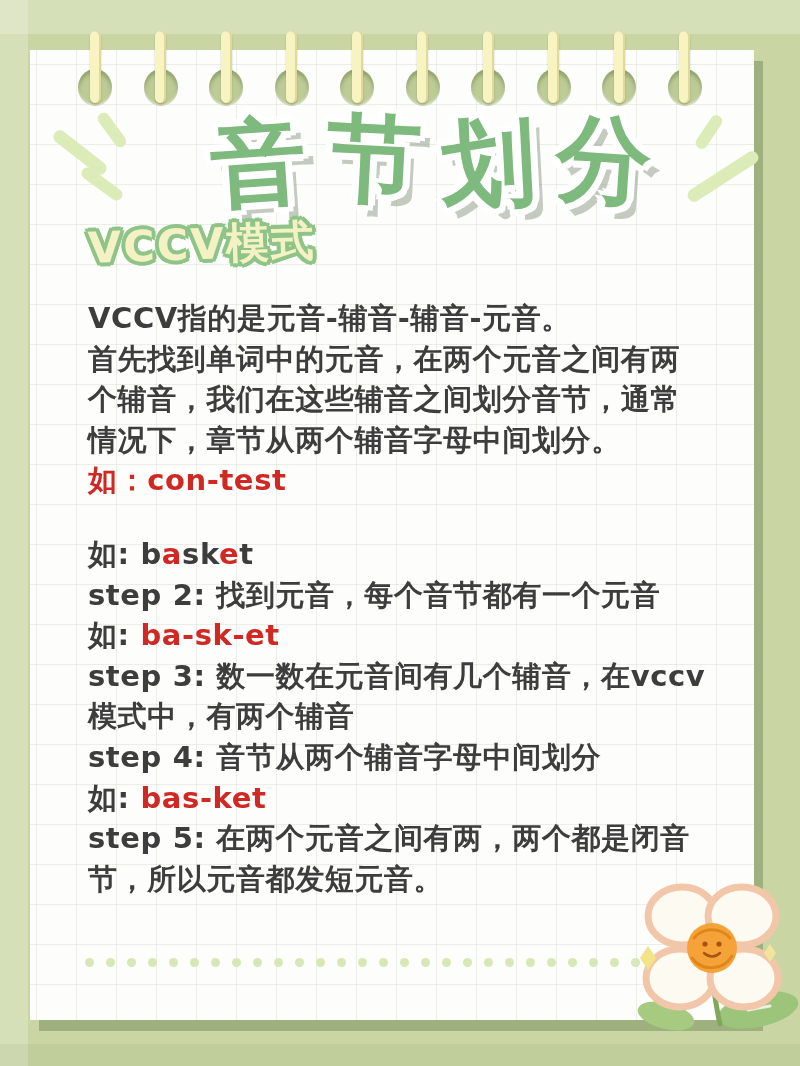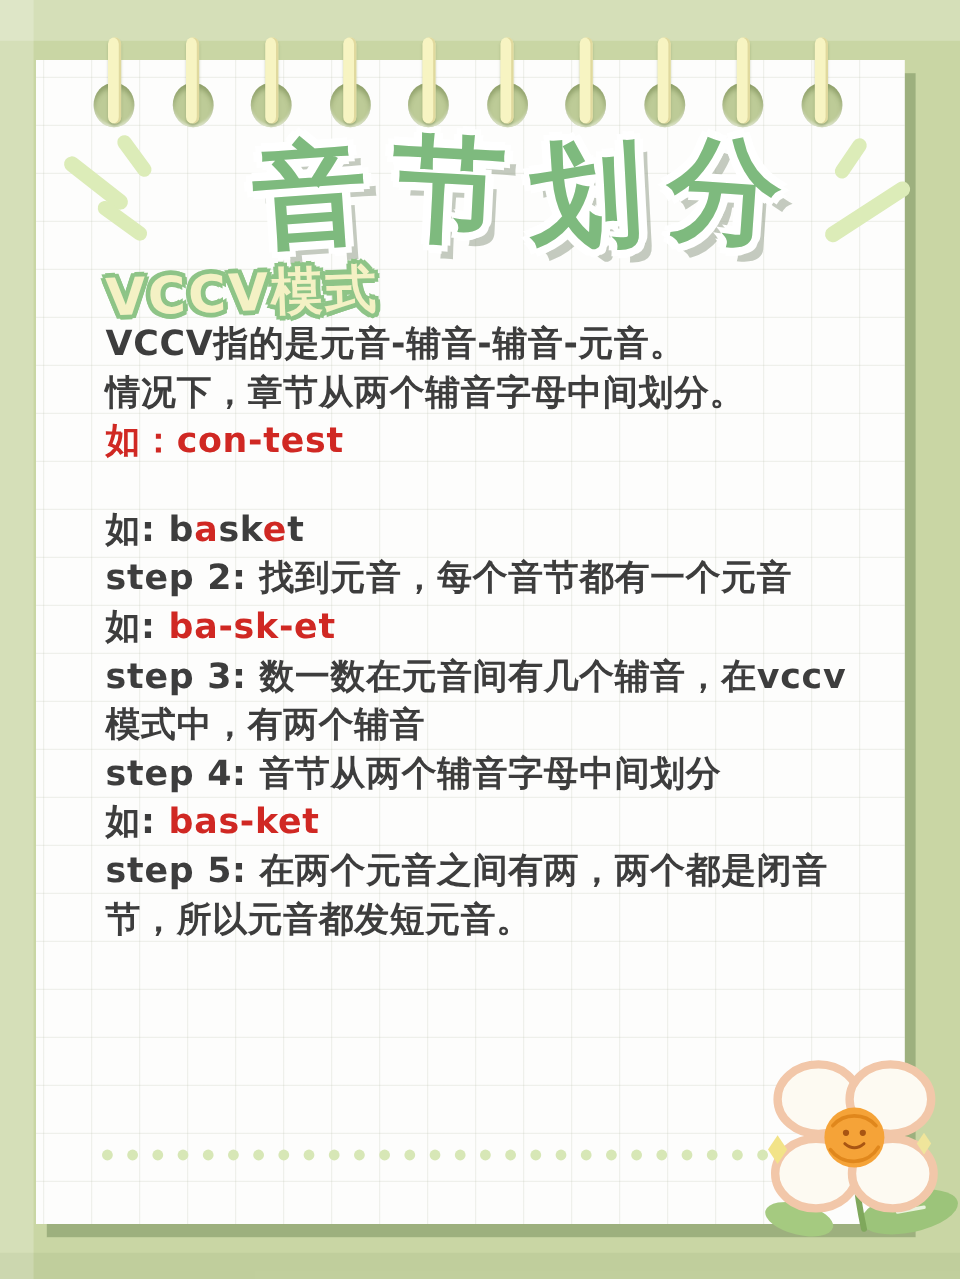--- a/index.html
+++ b/index.html
@@ -68,21 +68,21 @@
     font-size:43px;font-weight:900;color:var(--sub-fill);
     transform:rotate(-2deg);letter-spacing:2px;
     text-shadow:
       -3px -3px 0 var(--sub-line), 3px -3px 0 var(--sub-line),
       -3px 3px 0 var(--sub-line), 3px 3px 0 var(--sub-line),
       -4px 0 0 var(--sub-line), 4px 0 0 var(--sub-line),
       0 -4px 0 var(--sub-line), 0 4px 0 var(--sub-line);
   }
 
   
-  #body-lines{position:absolute;left:58px;top:217px;width:650px;}
+  #body-lines{position:absolute;left:58px;top:249px;width:650px;}
   .text-line{height:40.6px;font-size:29px;font-weight:bold;letter-spacing:0.6px;white-space:pre;color:var(--ink);}
   .text-line.blank{height:33px;}
   .seg-dark{color:var(--ink);}
   .seg-red{color:var(--red);}
 
   
   #divider-dots{position:absolute;left:55px;top:908px;width:600px;display:flex;align-items:center;}
   .dot{width:9px;height:9px;border-radius:50%;background:var(--dot);margin-right:12px;flex:0 0 auto;}
 
   
@@ -111,20 +111,22 @@
     <div class="sparkle-bar sp-l3"></div>
     <div class="sparkle-bar sp-r1"></div>
     <div class="sparkle-bar sp-r2"></div>
 
     <div class="title-wrap" id="page-title"><span class="title-char c0">音</span><span class="title-char c1">节</span><span class="title-char c2">划</span><span class="title-char c3">分</span></div>
 
     <div class="subtitle">VCCV模式</div>
 
     <div id="body-lines">
         <div class="text-line"><span class="seg-dark">VCCV指的是元音-辅音-辅音-元音。</span></div>
+        <div class="text-line"><span class="seg-dark">首先找到单词中的元音，在两个元音之间有两</span></div>
+        <div class="text-line"><span class="seg-dark">个辅音，我们在这些辅音之间划分音节，通常</span></div>
         <div class="text-line"><span class="seg-dark">情况下，章节从两个辅音字母中间划分。</span></div>
         <div class="text-line"><span class="seg-red">如：con-test</span></div>
         <div class="text-line blank"></div>
         <div class="text-line"><span class="seg-dark">如: b</span><span class="seg-red">a</span><span class="seg-dark">sk</span><span class="seg-red">e</span><span class="seg-dark">t</span></div>
         <div class="text-line"><span class="seg-dark">step 2: 找到元音，每个音节都有一个元音</span></div>
         <div class="text-line"><span class="seg-dark">如: </span><span class="seg-red">ba-sk-et</span></div>
         <div class="text-line"><span class="seg-dark">step 3: 数一数在元音间有几个辅音，在vccv</span></div>
         <div class="text-line"><span class="seg-dark">模式中，有两个辅音</span></div>
         <div class="text-line"><span class="seg-dark">step 4: 音节从两个辅音字母中间划分</span></div>
         <div class="text-line"><span class="seg-dark">如: </span><span class="seg-red">bas-ket</span></div>

